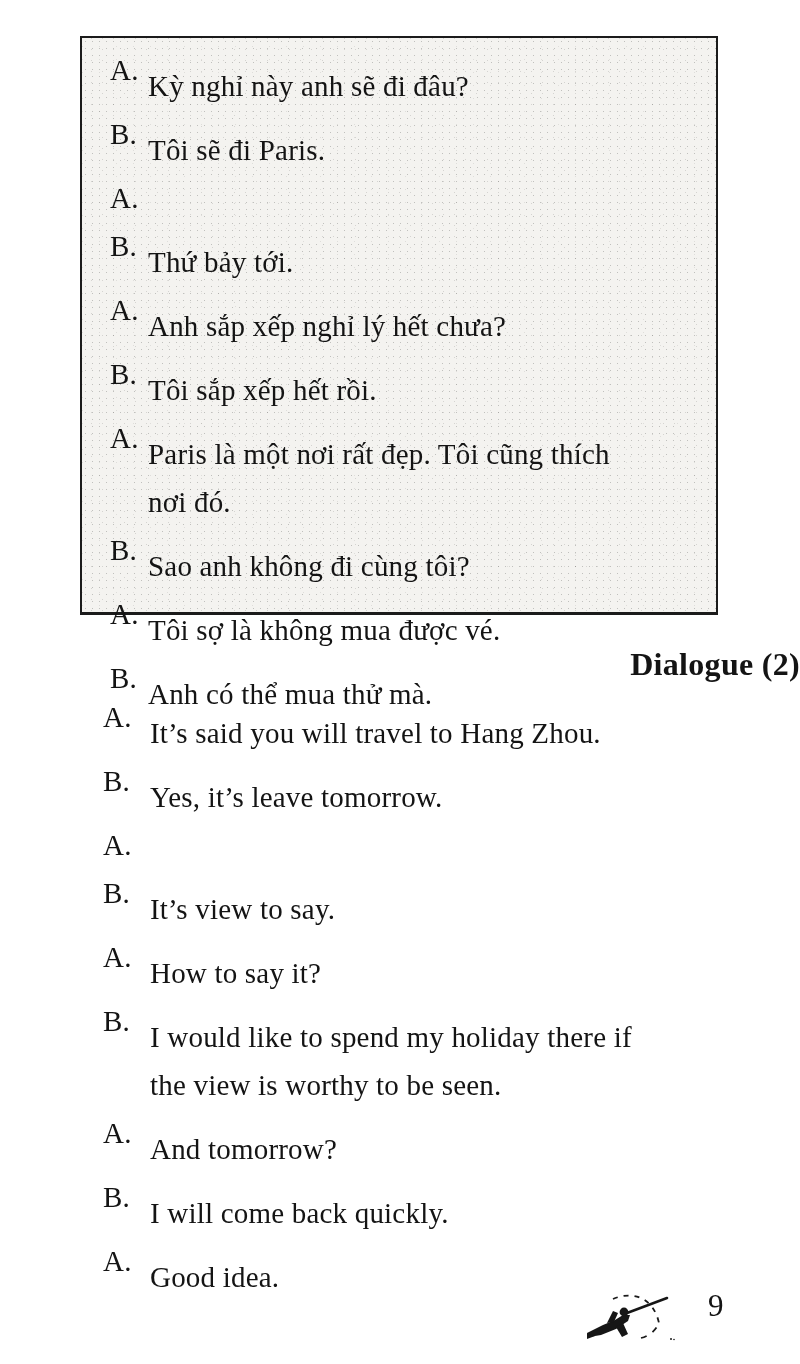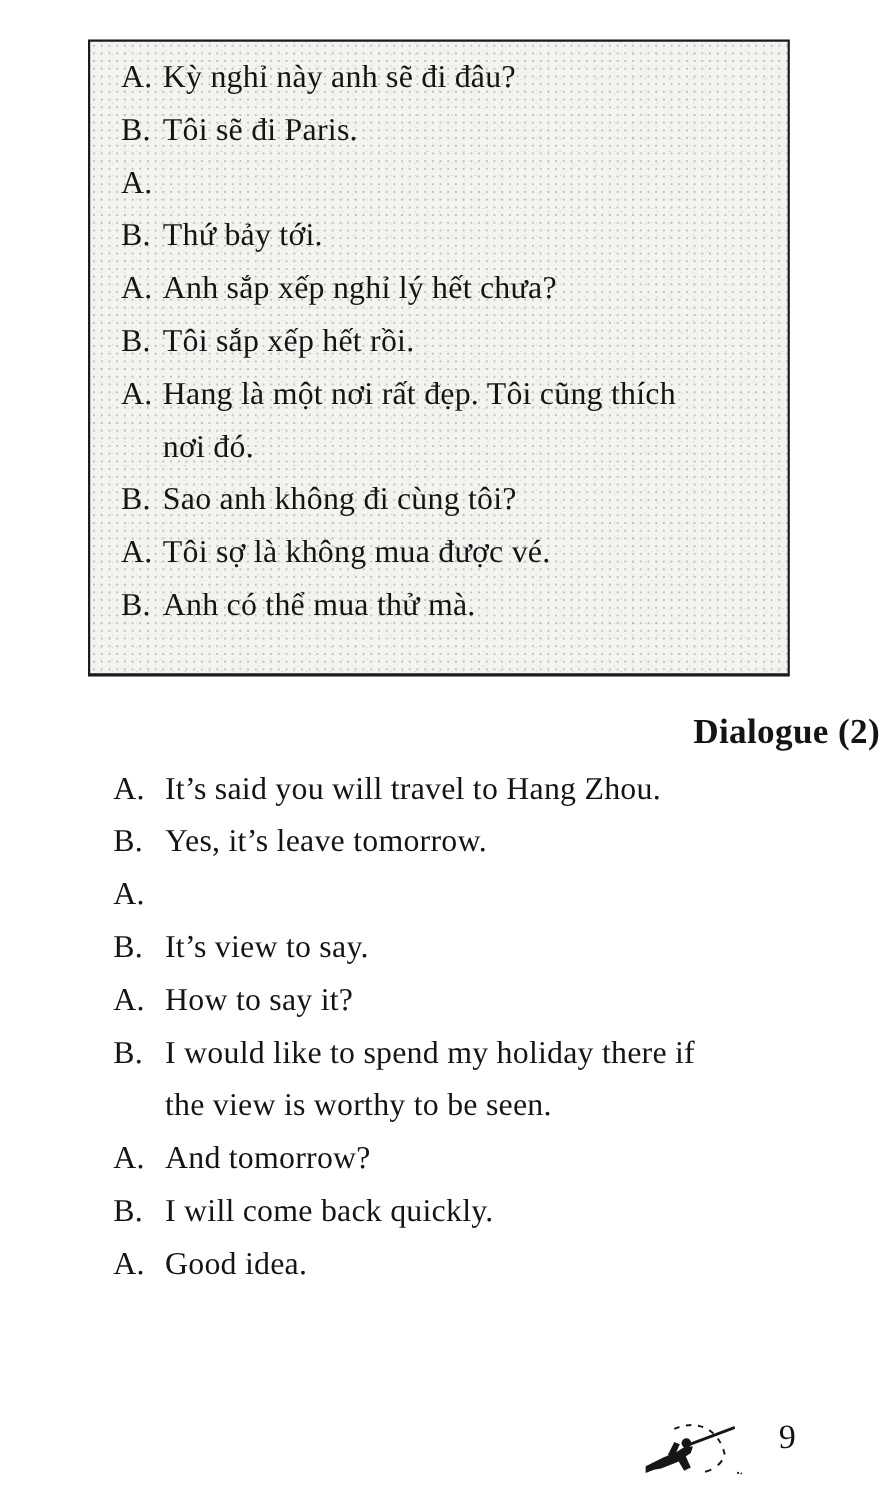--- a/index.html
+++ b/index.html
@@ -31,21 +31,21 @@
   }
 
   .dline {
     display: flex;
     align-items: flex-start;
     font-size: 29px;
     line-height: 48px;
     letter-spacing: 0.2px;
   }
   .dline .lbl { flex: 0 0 38px; }
-  .dline .txt { white-space: pre-line; }
+  .dline .txt { white-space: pre-line; margin-top: 16px; }
 
   
   .dlg2-title {
     position: absolute;
     left: 0; top: 646px;
     width: 800px;
     text-align: right;
     font-size: 32px;
     font-weight: bold;
     letter-spacing: 0.3px;
@@ -99,21 +99,21 @@
         <span class="txt">Anh sắp xếp nghỉ lý hết chưa?</span>
       </div>
 
       <div class="dline">
         <span class="lbl">B.</span>
         <span class="txt">Tôi sắp xếp hết rồi.</span>
       </div>
 
       <div class="dline">
         <span class="lbl">A.</span>
-        <span class="txt">Hang là một nơi rất đẹp. Tôi cũng thích
+        <span class="txt">Paris là một nơi rất đẹp. Tôi cũng thích
 nơi đó.</span>
       </div>
 
       <div class="dline">
         <span class="lbl">B.</span>
         <span class="txt">Sao anh không đi cùng tôi?</span>
       </div>
 
       <div class="dline">
         <span class="lbl">A.</span>

